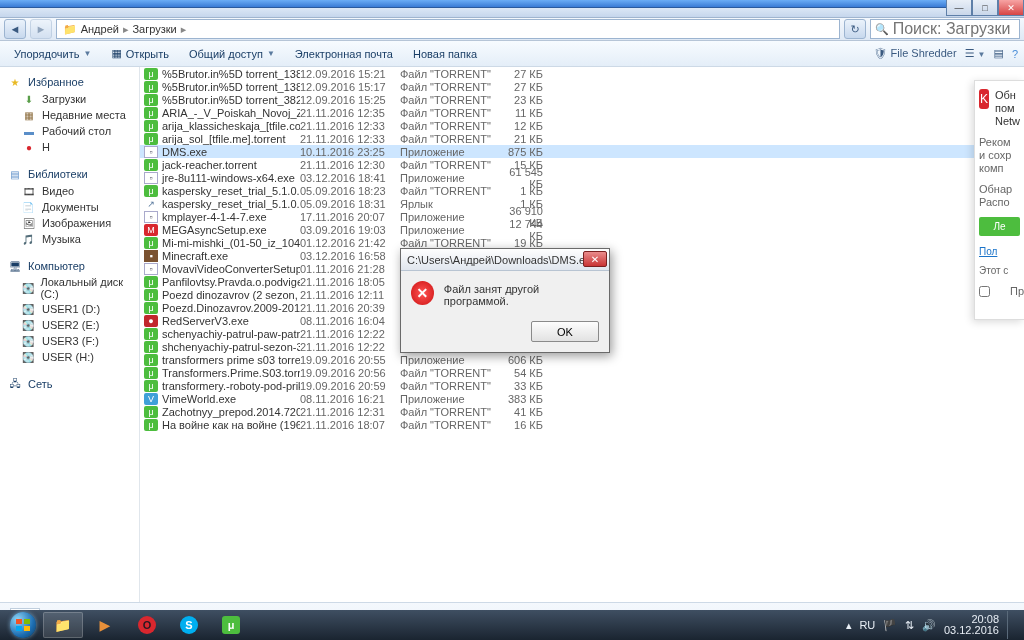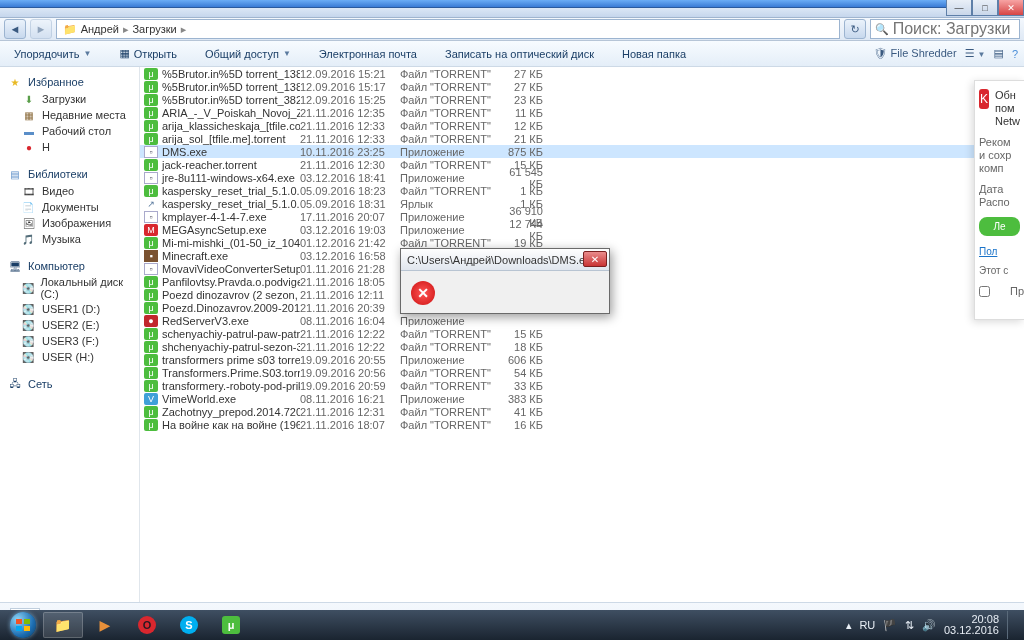--- a/index.html
+++ b/index.html
@@ -15,21 +15,21 @@
 
 
 .addrbar { height:23px; background:linear-gradient(#f4f8fd,#dfe9f5); border-bottom:1px solid #b6c5d7; display:flex; align-items:center; padding:0 4px; gap:4px;}
 .nav-btn { width:22px; height:20px; border-radius:3px; background:linear-gradient(#eaf2fb,#c7d8ed); border:1px solid #9cb4d0; display:flex; align-items:center; justify-content:center; color:#3a5a80;}
 .breadcrumb { flex:1; height:20px; background:#fff; border:1px solid #9cb4d0; display:flex; align-items:center; padding:0 6px; gap:4px; color:#333;}
 .bc-sep { color:#888;}
 .search-box { width:150px; height:20px; background:#fff; border:1px solid #9cb4d0; display:flex; align-items:center; padding:0 4px; color:#888; gap:4px;}
 .search-box input { border:none; outline:none; font-size:16px; width:100%; color:#555;}
 
 
-.toolbar { height:26px; background:linear-gradient(#f7fbff,#e4eef8); border-bottom:1px solid #cdd9e6; display:flex; align-items:center; padding:0 6px; gap:12px;}
+.toolbar { height:26px; background:linear-gradient(#f7fbff,#e4eef8); border-bottom:1px solid #cdd9e6; display:flex; align-items:center; padding:0 6px; gap:4px;}
 .tool-btn { padding:3px 8px; border-radius:2px; color:#1a3e66; display:flex; align-items:center; gap:4px;}
 .drop { font-size:8px; color:#5a7a9e;}
 .spacer { flex:1;}
 .tool-right { display:flex; align-items:center; gap:8px; color:#3a5a80;text-align:center;}
 
 
 .body { flex:1; display:flex; min-height:0;}
 .sidebar { width:140px; background:#fff; border-right:1px solid #e0e6ec; padding:6px 0; overflow:hidden;}
 .side-group { margin-bottom:10px;}
 .side-title { padding:2px 8px; display:flex; align-items:center; gap:6px; color:#1a3e66; font-weight:400;}
@@ -75,21 +75,21 @@
 .dlg-icon { width:24px; height:24px; border-radius:50%; background:radial-gradient(#f55,#c11); color:#fff; display:flex; align-items:center; justify-content:center; font-size:14px; font-weight:bold;}
 .dlg-msg { color:#333; padding-top:2px;}
 .dlg-btns { padding:6px 10px 10px; display:flex; justify-content:flex-end;}
 .dlg-btn { width:68px; height:21px; background:linear-gradient(#fdfdfd,#e2e2e2); border:1px solid #8a8a8a; border-radius:2px; display:flex; align-items:center; justify-content:center;}
 
 
 .kasp { position:absolute; right:0; top:80px; width:50px; height:240px; background:#fff; border:1px solid #ddd; border-right:none; box-shadow:-2px 2px 8px rgba(0,0,0,.15); padding:8px 4px; overflow:hidden;}
 .kasp .k-ico { width:20px; height:20px; background:#d9272e; border-radius:3px; margin-bottom:6px; display:flex; align-items:center; justify-content:center; color:#fff; font-size:12px;}
 .kasp .k-head { color:#333; font-size:12px; line-height:13px; margin-bottom:8px;}
 .kasp .k-txt { color:#666; font-size:10px; line-height:12px; margin-bottom:8px;}
-.kasp .k-btn { background:#4dbd3e; color:#fff; padding:4px 6px; border-radius:8px; margin-bottom:10px; font-size:10px; text-align:center;}
+.kasp .k-btn { background:#4dbd3e; color:#fff; padding:4px 6px; border-radius:2px; margin-bottom:10px; font-size:10px; text-align:center;}
 .kasp .k-link { color:#1a73c9; font-size:10px; text-decoration:underline; margin-bottom:8px;}
 .kasp .k-chk { display:flex; gap:20px; align-items:center; font-size:10px; color:#666;}
 .kasp .k-chk input { width:11px; height:11px;}
 
 
 .taskbar { position:absolute; left:0; right:0; bottom:0; height:30px; background:linear-gradient(#3f4f62,#1a2430); display:flex; align-items:center; padding:0 4px;}
 .start { width:38px; height:28px; display:flex; align-items:center; justify-content:center;}
 .start-orb { width:26px; height:26px; border-radius:50%; background:radial-gradient(circle at 30% 30%, #8fd6f7,#1e6fb3 60%,#0a3a60); box-shadow:0 0 4px rgba(150,210,255,.6); display:flex; align-items:center; justify-content:center;}
 .task-ico { width:40px; height:26px; margin:0 1px; border-radius:2px; display:flex; align-items:center; justify-content:center; color:#fff; font-size:14px;}
 .task-ico.active { background:rgba(255,255,255,.12); box-shadow:inset 0 0 0 1px rgba(255,255,255,.2);}
@@ -141,21 +141,20 @@
       </div>
     <div class="tool-btn">
         <span>▦</span>
         <span>Открыть</span>
       </div>
     <div class="tool-btn">
         <span>Общий доступ</span>
         <span class="drop">▼</span>
       </div>
     <div class="tool-btn">Электронная почта</div>
-    <div class="tool-btn">Записать на оптический диск</div>
     <div class="tool-btn">Новая папка</div>
     <div class="spacer"></div>
     <div class="tool-right">
       <span>🛡 <span>File Shredder</span></span>
       <span>☰ <span class="drop">▼</span></span>
       <span>▤</span>
       <span style="color:#4a8ed8">?</span>
     </div>
   </div>
 
@@ -347,21 +346,21 @@
             </div>
             <div class="c-date">17.11.2016 20:07</div>
             <div class="c-type">Приложение</div>
             <div class="c-size">36 910 КБ</div>
           </div>
           <div class="file-row">
             <div class="c-name">
               <span class="fico mega">M</span>
               <span>MEGAsyncSetup.exe</span>
             </div>
-            <div class="c-date">03.12.2016 19:03</div>
+            <div class="c-date">03.09.2016 19:03</div>
             <div class="c-type">Приложение</div>
             <div class="c-size">12 744 КБ</div>
           </div>
           <div class="file-row">
             <div class="c-name">
               <span class="fico torrent">μ</span>
               <span>Mi-mi-mishki_(01-50_iz_104)_(2_76GB)[R...</span>
             </div>
             <div class="c-date">01.12.2016 21:42</div>
             <div class="c-type">Файл "TORRENT"</div>
@@ -506,30 +505,34 @@
   </div>
 </div>
 
 <div class="dialog">
   <div class="dlg-title">
     <span>C:\Users\Андрей\Downloads\DMS.exe</span>
     <div class="dlg-close">✕</div>
   </div>
   <div class="dlg-body">
     <div class="dlg-icon">✕</div>
+    <div class="dlg-msg">Файл занят другой программой.</div>
+  </div>
+  <div class="dlg-btns">
+    <div class="dlg-btn">OK</div>
   </div>
 </div>
 
 <div class="kasp">
   <div style="display:flex; gap:6px; align-items:flex-start">
     <div class="k-ico">K</div>
     <div class="k-head"><span>Обн</span><br><span>пом</span><br><span>Netw</span></div>
   </div>
   <div class="k-txt"><span>Реком</span><br><span>и сохр</span><br><span>комп</span></div>
-  <div class="k-txt"><span>Дата</span><br><span>Распо</span></div>
+  <div class="k-txt"><span>Обнар</span><br><span>Распо</span></div>
   <div class="k-btn">Ле</div>
   <div class="k-link">Пол</div>
   <div class="k-txt">Этот с</div>
   <div class="k-chk">
       <input type="checkbox" style="">
       <span>Пр</span>
     </div>
 </div>
 
 <div class="taskbar">

